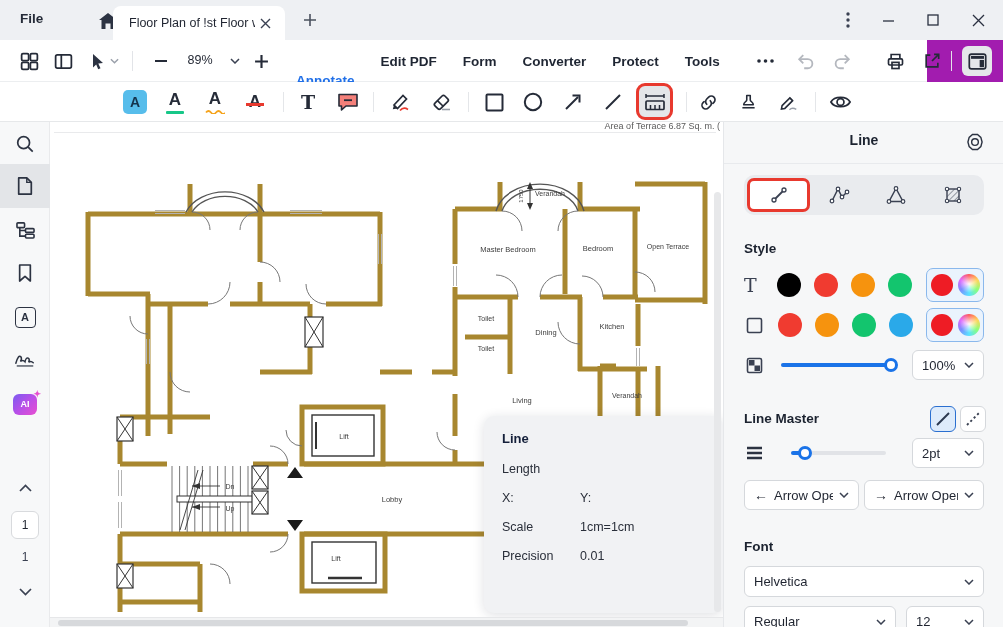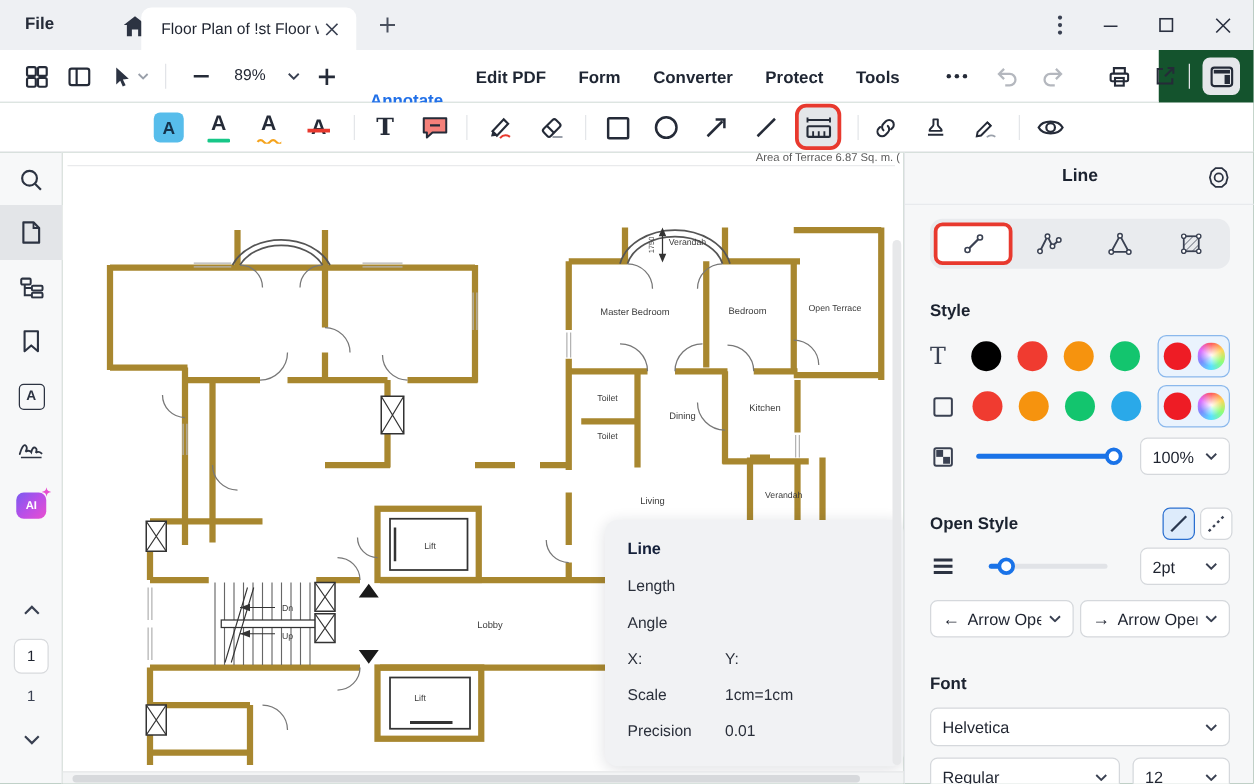--- a/index.html
+++ b/index.html
@@ -1,17 +1,17 @@
 <!DOCTYPE html>
 <html><head>
 <meta charset="utf-8">
 <style>
   * { margin:0; padding:0; box-sizing:border-box; }
   html,body { width:1003px; height:627px; overflow:hidden; font-family:"Liberation Sans", sans-serif; }
-  .app { position:relative; width:1003px; height:627px; background:#14532d; }
+  .app { position:relative; width:1003px; height:627px; background:#a21caf; }
 
   
   .titlebar { position:absolute; left:0; top:0; width:1003px; height:40px; background:#eef0f3; }
   .file-menu { position:absolute; left:20px; top:11px; font-size:13.5px; font-weight:700; color:#252b38; cursor:default; }
   .home-btn { position:absolute; left:96px; top:9px; width:24px; height:24px; }
   .tab { position:absolute; left:113px; top:6px; width:172px; height:34px; background:#fff; border-radius:8px 8px 0 0; display:flex; align-items:center; padding:0 10px 0 16px; }
   .tab-title { font-size:12.5px; color:#1f2430; white-space:nowrap; overflow:hidden; flex:1; }
   .tab-close { width:20px; height:20px; display:flex; align-items:center; justify-content:center; }
   .newtab { position:absolute; left:298px; top:8px; width:24px; height:24px; display:flex; align-items:center; justify-content:center; }
   .winctl { position:absolute; top:8px; width:28px; height:24px; display:flex; align-items:center; justify-content:center; }
@@ -466,24 +466,20 @@
     </svg>
 
     <div class="mtooltip">
       <div class="tt-title">Line</div>
       <div id="tooltipRows">
           <div class="trow">
             <span>Length</span>
             <span></span>
           </div>
           <div class="trow">
-            <span>Angle</span>
-            <span></span>
-          </div>
-          <div class="trow">
             <span>X:</span>
             <span>Y:</span>
           </div>
           <div class="trow">
             <span>Scale</span>
             <span>1cm=1cm</span>
           </div>
           <div class="trow">
             <span>Precision</span>
             <span>0.01</span>
@@ -593,21 +589,21 @@
       <span class="dd" style="width:72px">
           <span class="dtext">100%</span>
           <span class="chev">
             <svg width="10" height="6" viewBox="0 0 10 6">
               <path d="M1,1 L5,5 L9,1" fill="none" stroke="#3a4152" stroke-width="1.5"></path>
             </svg>
           </span>
         </span>
     </div>
 
-    <div class="plabel" style="top:289px">Open Style</div>
+    <div class="plabel" style="top:289px">Line Master</div>
     <div class="ls-btn selected" style="left:206px;top:284px">
       <svg width="16" height="16" viewBox="0 0 16 16">
           <path d="M2,14 L14,2" stroke="#2a3850" stroke-width="1.9"></path>
         </svg>
     </div>
     <div class="ls-btn" style="left:236px;top:284px">
       <svg width="16" height="16" viewBox="0 0 16 16">
           <path d="M2,14 L14,2" stroke="#3a4152" stroke-width="1.9" stroke-dasharray="2.2,2.6"></path>
         </svg>
     </div>

